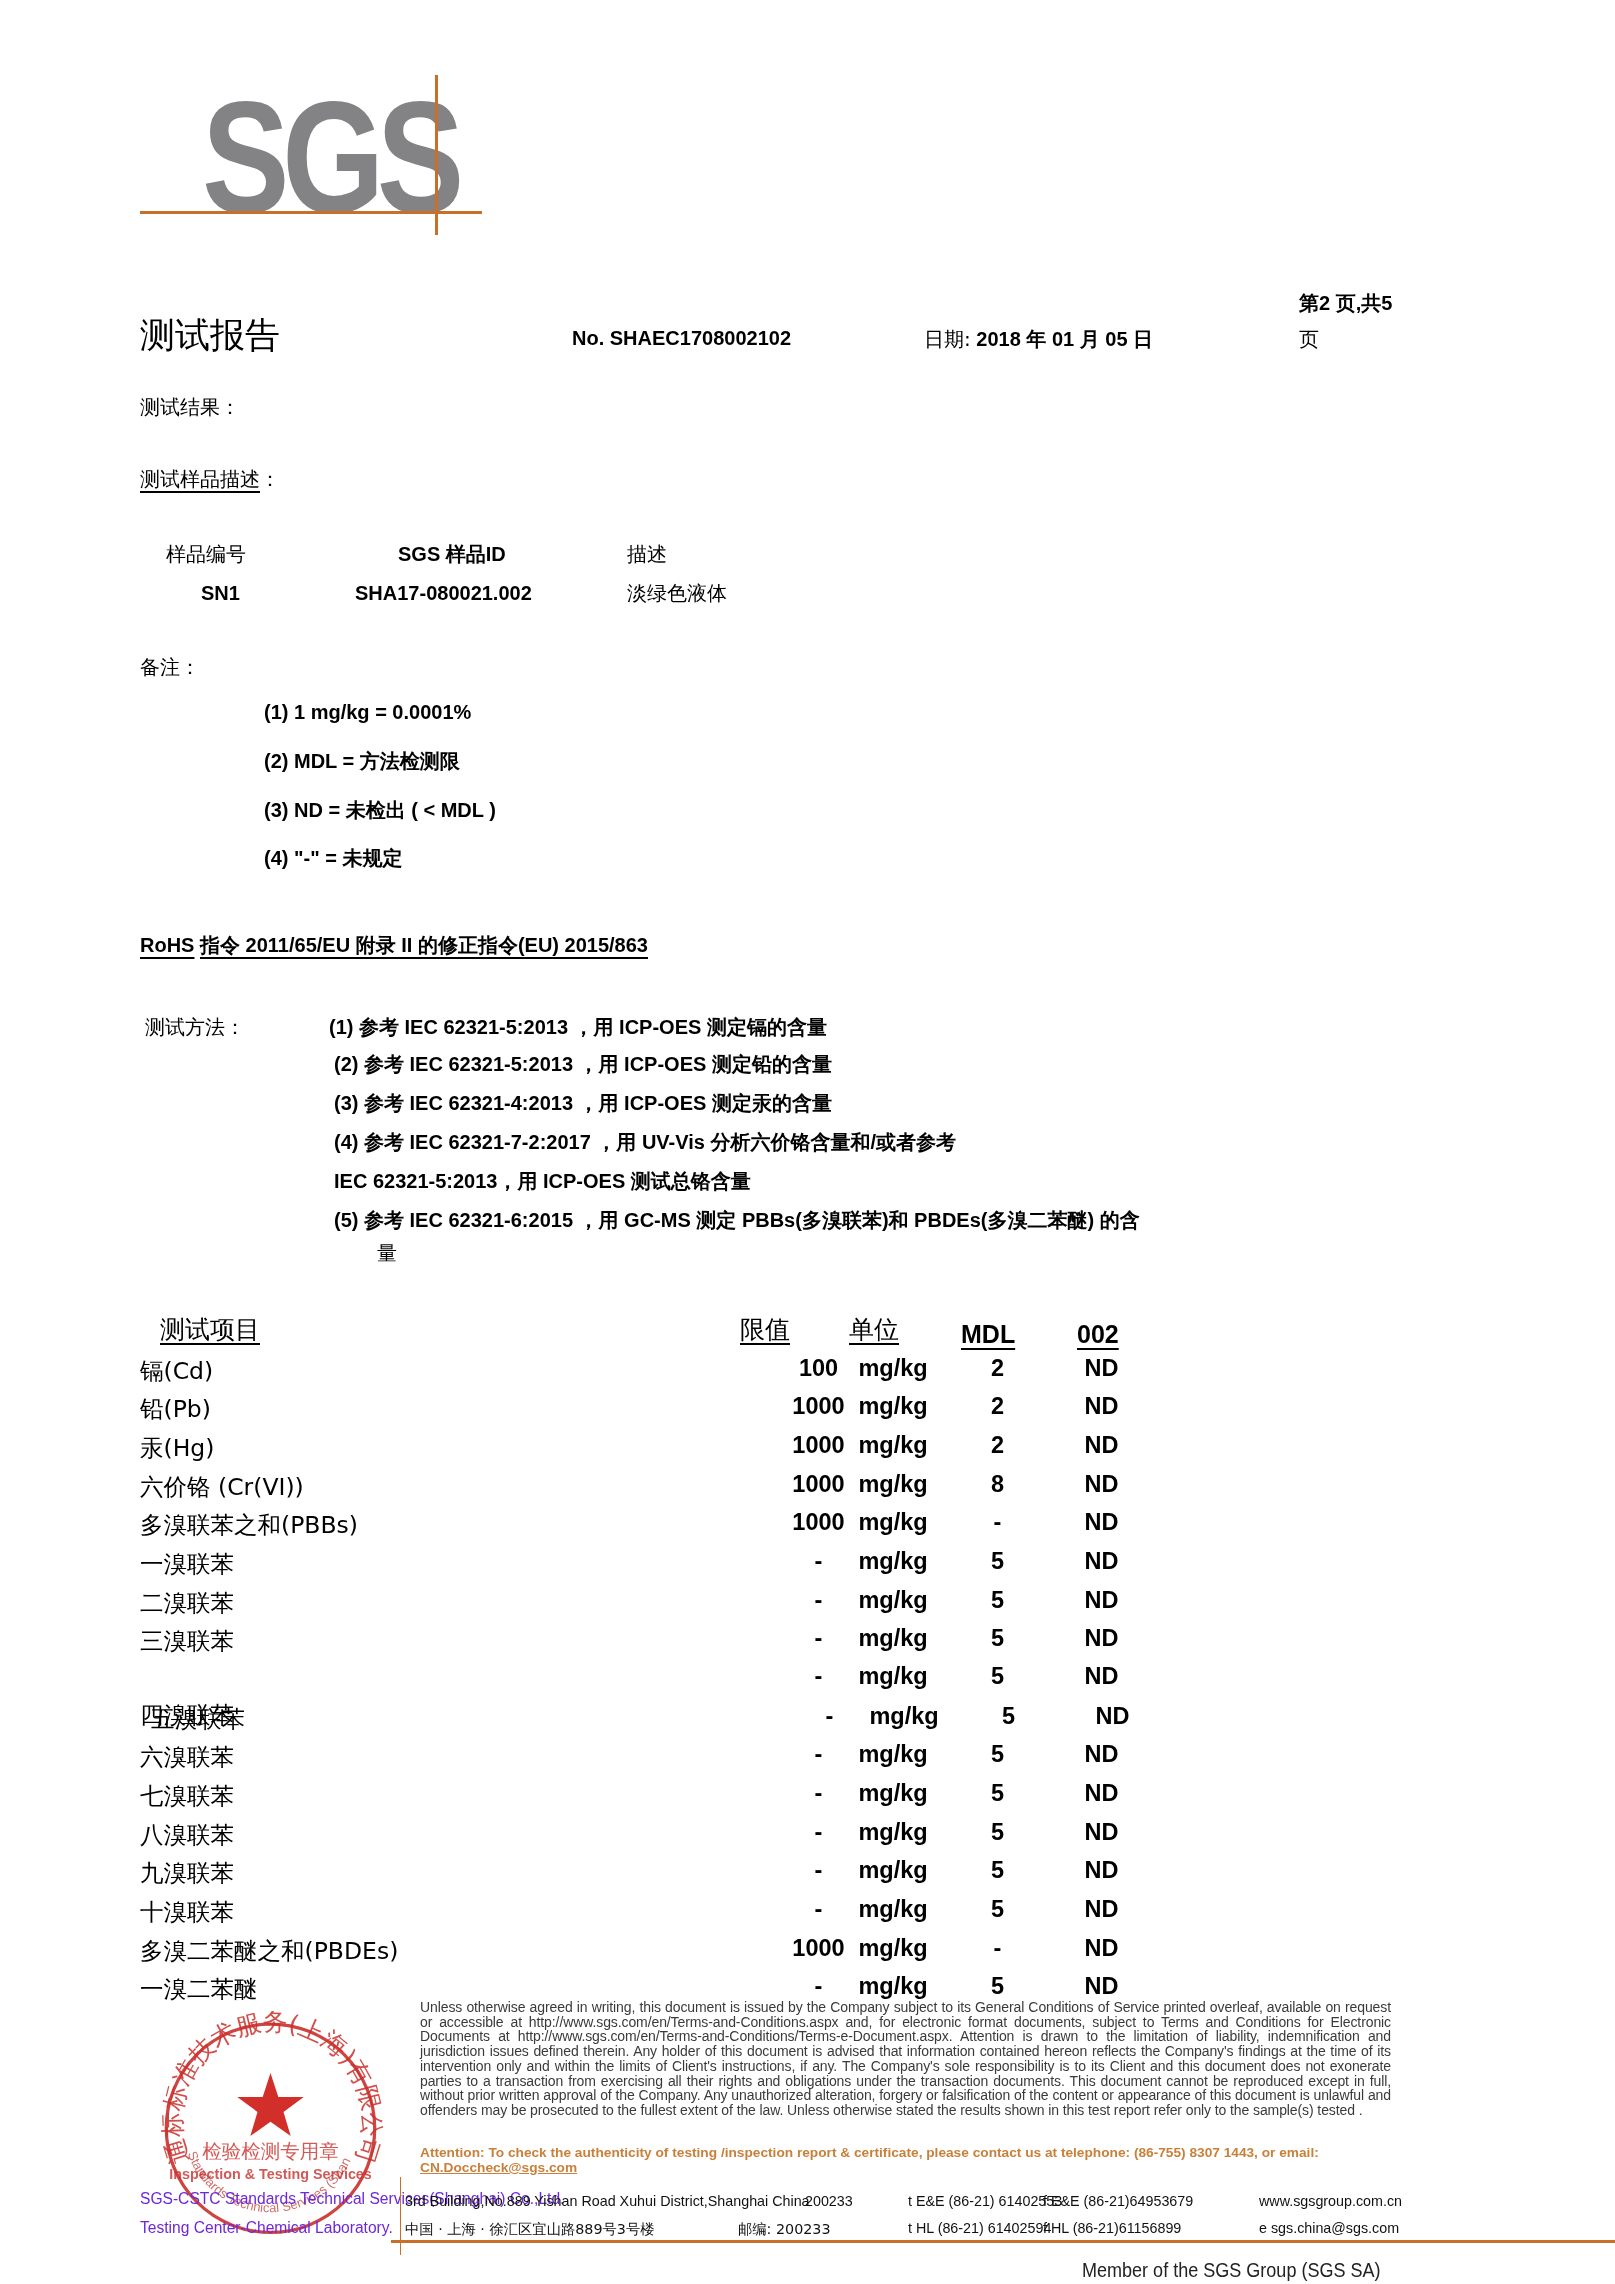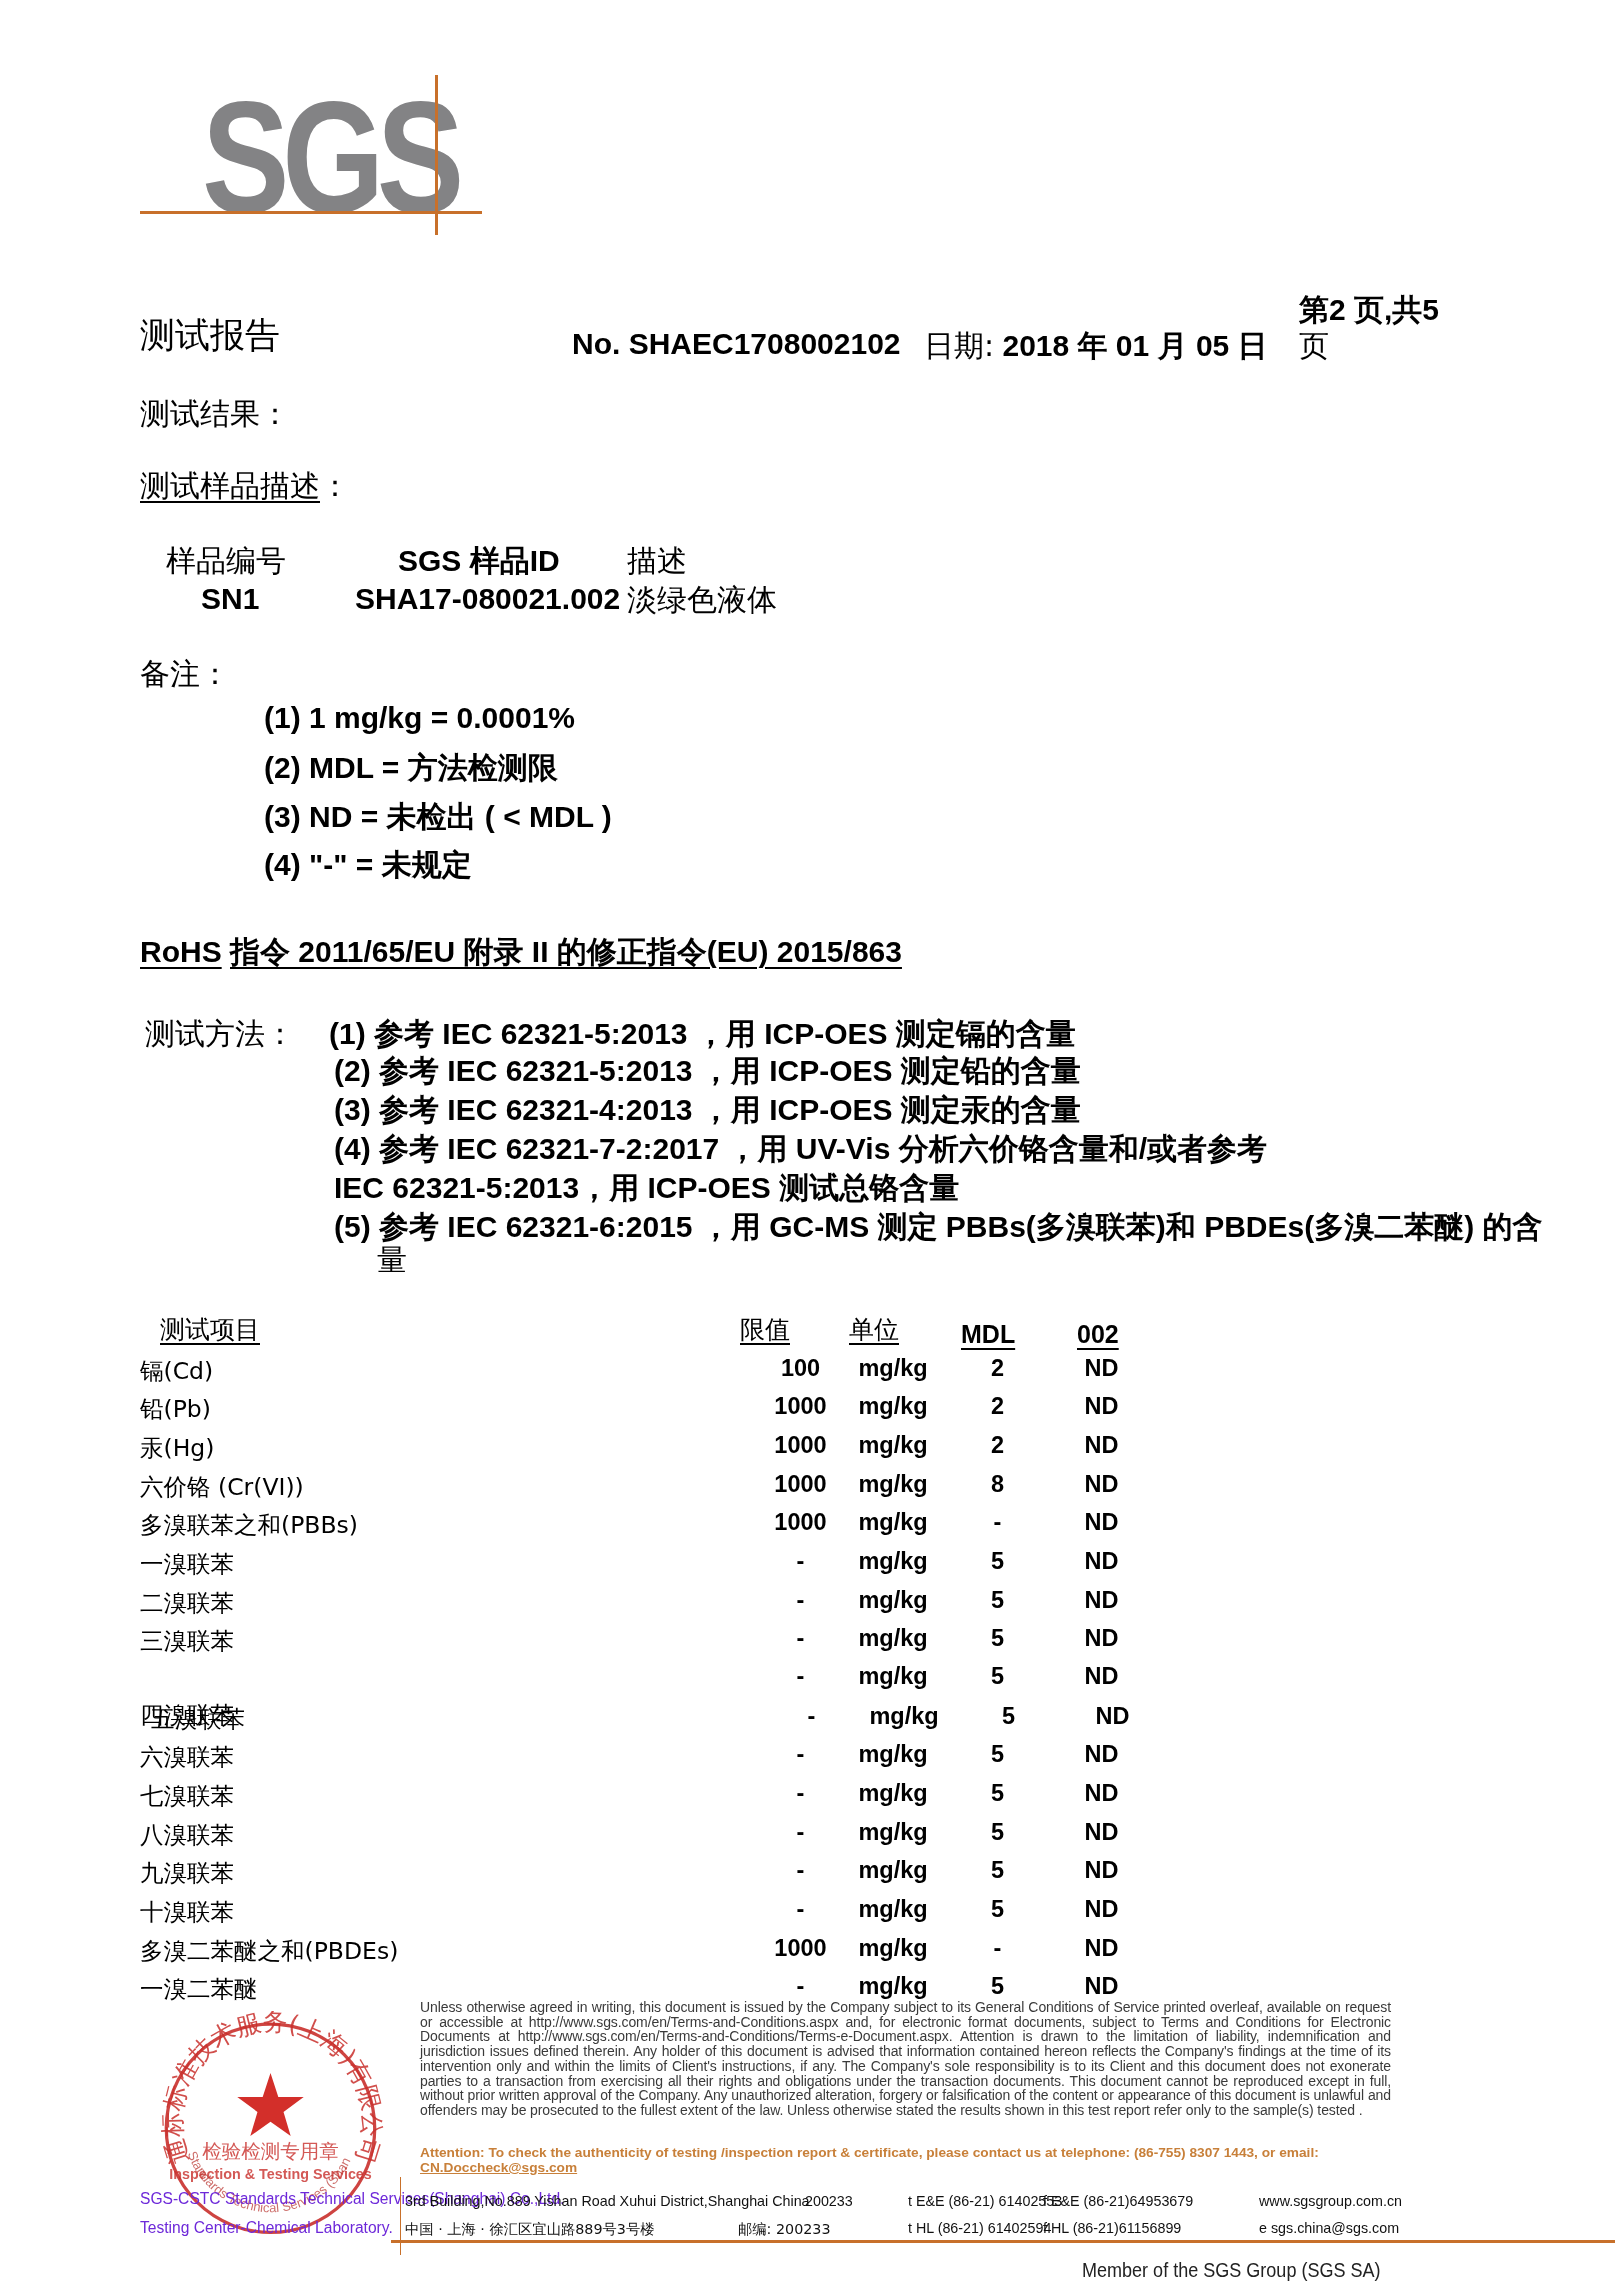--- a/index.html
+++ b/index.html
@@ -8,28 +8,28 @@
   .abs { position:absolute; white-space:nowrap; }
   .b { font-weight:bold; }
   .cn { font-family:"DejaVu Sans", "Liberation Sans", sans-serif; font-weight:normal; }
   .u { text-decoration:underline; text-underline-offset:5.2px; text-decoration-thickness:2px; }
 
   
   #logo-text { left:202px; top:77px; font-size:160px; font-weight:bold; color:#838385;
                letter-spacing:-9px; transform:scaleX(0.82); transform-origin:left top; line-height:1; }
   #logo-hline { left:140px; top:211px; width:342px; height:2.6px; background:#c8702a; }
   #logo-vline { left:435px; top:75px; width:2.6px; height:160px; background:#c8702a; }
-  .fs38 { font-size:30px; }
+  .fs38 { font-size:20px; }
   .fs52 { font-size:35px; }
 
   
   .trow { position:absolute; left:0; width:1616px; height:38px; }
   .trow > span { position:absolute; top:0; font-size:23.5px; white-space:nowrap; }
   .c-name { left:140px; }
-  .c-limit { left:742px; width:117px; text-align:center; font-weight:bold; }
+  .c-limit { left:760px; width:117px; text-align:center; font-weight:bold; }
   .c-unit { left:841px; width:104px; text-align:center; font-weight:bold; }
   .c-mdl { left:965px; width:65px; text-align:center; font-weight:bold; }
   .c-res { left:1069px; width:65px; text-align:center; font-weight:bold; }
 
   
   #disclaimer { left:420px; top:2000px; width:971px; font-size:14px; line-height:14.7px;
                 color:#3a3a3a; white-space:normal; text-align:justify; font-family:"Liberation Sans", sans-serif; letter-spacing:-0.1px;}
   #disclaimer a { color:#3a3a3a; }
   #attention { left:420px; top:2145px; width:971px; font-size:13.7px; line-height:15px; color:#c8803a;
                white-space:normal; font-weight:bold; }

